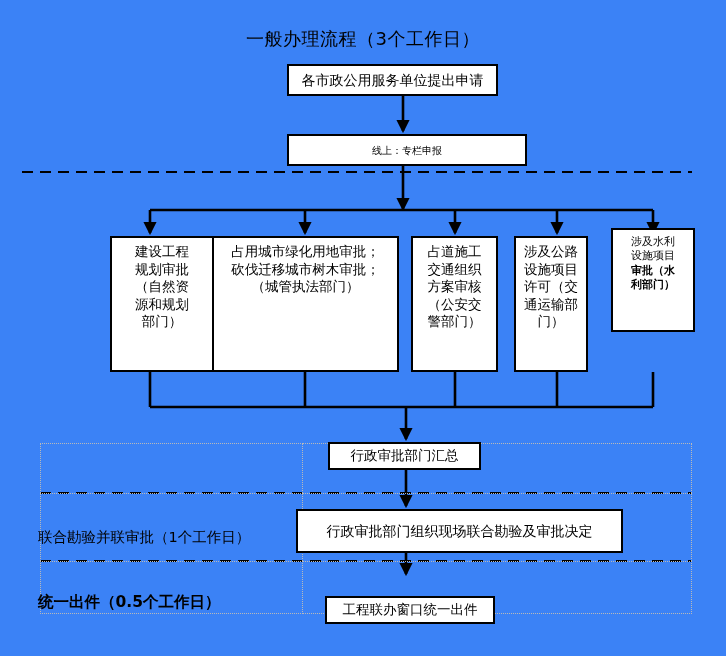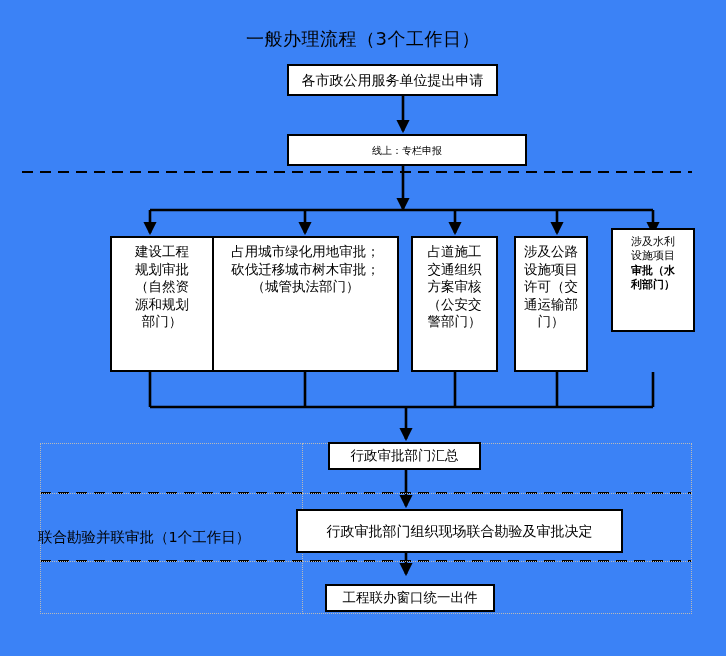--- a/index.html
+++ b/index.html
@@ -65,21 +65,21 @@
   #box-branch-1 { left: 110px; top: 236px; width: 104px;  height: 136px; font-size: 13.5px; }
   #box-branch-2 { left: 212px; top: 236px; width: 187px; height: 136px; font-size: 13.5px; }
   #box-branch-3 { left: 411px; top: 236px; width: 87px;  height: 136px; font-size: 13.5px; }
   #box-branch-4 { left: 514px; top: 236px; width: 74px;  height: 136px; font-size: 13.5px; }
   #box-branch-5 { left: 611px; top: 228px; width: 84px;  height: 104px; font-size: 11px; }
 
   .bold-run { font-weight: bold; }
 
   #box-summary { left: 328px; top: 442px; width: 153px; height: 28px; font-size: 13.5px; }
   #box-joint   { left: 296px; top: 509px; width: 327px; height: 44px; font-size: 14px; text-align: center; }
-  #box-issue   { left: 325px; top: 584px; width: 170px; height: 28px; font-size: 13.5px; }
+  #box-issue   { left: 325px; top: 596px; width: 170px; height: 28px; font-size: 13.5px; }
 
   
   .stage-label {
     position: absolute;
     color: #000000;
     white-space: nowrap;
     font-size: 14.5px;
   }
   #stage-accept  { left: 38px;  top: 148px; }
   #stage-prelim  { left: 42px;  top: 452px; }
@@ -212,18 +212,19 @@
   <div class="pbox" id="box-summary">
     <span>行政审批部门汇总</span>
   </div>
 
   <div class="stage-label" id="stage-joint">联合勘验并联审批（1个工作日）</div>
 
   <div class="pbox" id="box-joint">
     <span>行政审批部门组织现场联合勘验及审批决定</span>
   </div>
 
+  <div class="stage-label" id="stage-issue">统一出件（0.5个工作日）</div>
 
   <div class="pbox" id="box-issue">
     <span>工程联办窗口统一出件</span>
   </div>
 
 </div>
 
 </body></html>

